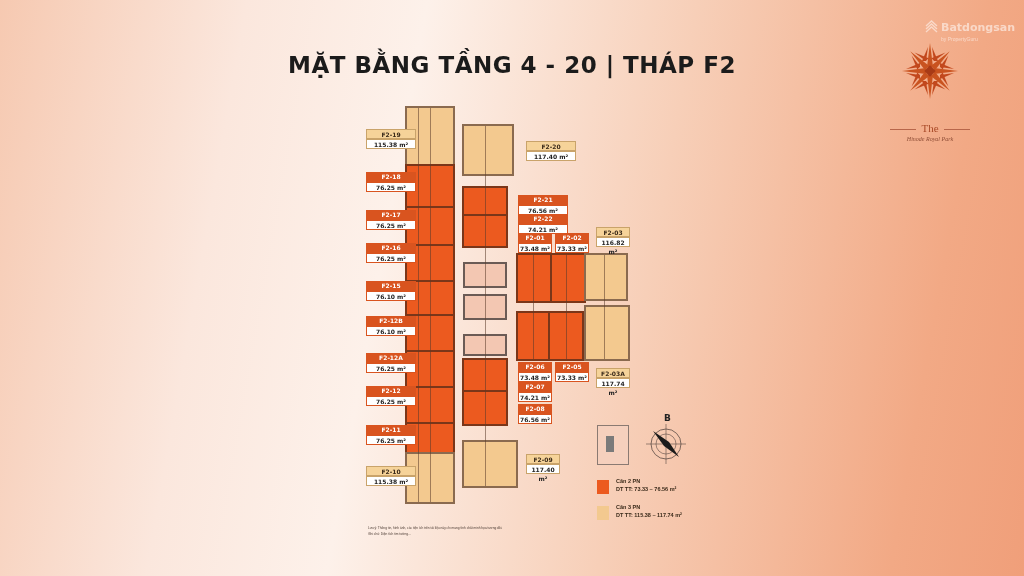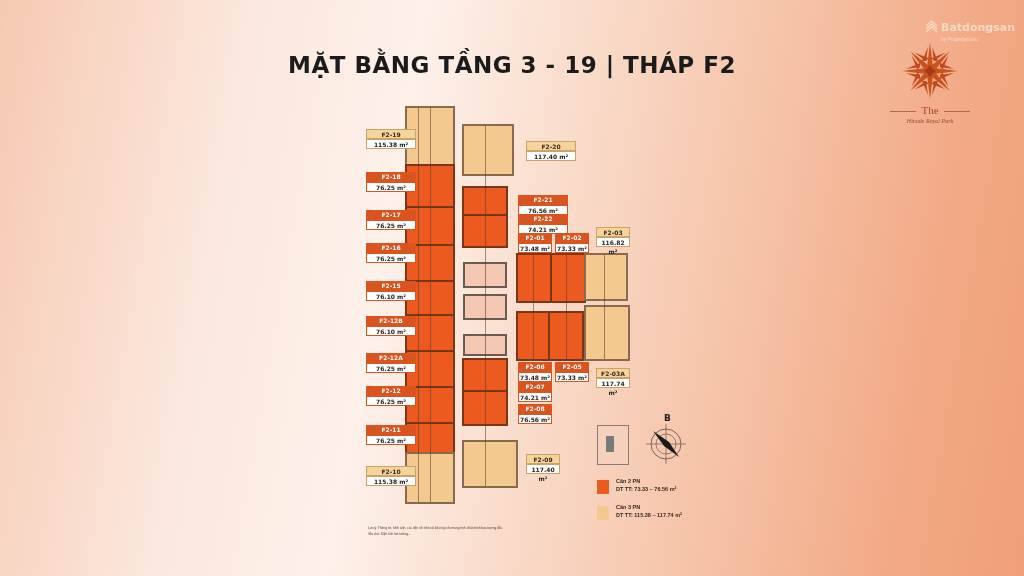--- a/index.html
+++ b/index.html
@@ -14,21 +14,21 @@
     color:#1b1b1b; letter-spacing:0.5px;
   }
   
   .wm { position:absolute; left:925px; top:20px; color:#fbe1d4; opacity:0.85; }
   .wm .brand { font-family:"DejaVu Sans", sans-serif; font-weight:bold; font-size:11px; position:absolute; left:16px; top:1px; white-space:nowrap; }
   .wm .sub { font-size:5px; position:absolute; left:16px; top:16px; white-space:nowrap; }
   .wm .wm-icon { position:absolute; left:0; top:0; width:13px; height:14px; }
   
   .logo { position:absolute; left:880px; top:40px; width:100px; text-align:center; color:#b4421c; }
   .logo svg { display:block; margin:0 auto; }
-  .logo .the { font-family:"Liberation Serif", serif; font-size:11px; color:#a94a28; margin-top:2px; position:relative; }
+  .logo .the { font-family:"Liberation Serif", serif; font-size:11px; color:#a94a28; margin-top:20px; position:relative; }
   .logo .the:before, .logo .the:after { content:""; position:absolute; top:7px; width:26px; height:1px; background:#b8664a; }
   .logo .the:before { left:10px; } .logo .the:after { right:10px; }
   .logo .name { font-family:"Liberation Serif", serif; font-size:17px; color:#a23c17; line-height:16px; letter-spacing:0.3px; }
   .logo .tag { font-family:"Liberation Serif", serif; font-style:italic; font-size:6px; color:#8e4d36; margin-top:2px; }
 
   
   .plan { position:absolute; left:0; top:0; }
   .blk { position:absolute; box-sizing:border-box; border:2px solid #6e4a33; }
   .o { background:#ec5a1f; border-color:#7a3619; }
   .y { background:#f3c98f; border-color:#8a6a4f; }
@@ -49,21 +49,21 @@
   .legend .t2 { position:absolute; left:19px; top:8px; font-size:5.5px; font-weight:bold; color:#3a2a1a; white-space:nowrap; }
 
   .compass { position:absolute; left:643px; top:412px; width:46px; height:56px; }
   .keyplan { position:absolute; left:597px; top:425px; width:30px; height:38px; border:1px solid #8a7a72; background:#f5d0bd; }
   .notes { position:absolute; left:368px; top:526px; width:320px; font-size:3.2px; line-height:4px; color:#4a3a32; }
   .notes p { margin:0 0 2px 0; }
 </style>
 </head>
 <body>
 
-<div class="title">MẶT BẰNG TẦNG 3 - 19 | THÁP F2</div>
+<div class="title">MẶT BẰNG TẦNG 4 - 20 | THÁP F2</div>
 
 <div class="wm">
   <svg class="wm-icon" viewBox="0 0 13 14">
       <path d="M1 6 L6.5 1 L12 6 M1 9 L6.5 4 L12 9 M1 12 L6.5 7 L12 12" stroke="#fbe1d4" stroke-width="1.3" fill="none"></path>
     </svg>
   <span class="brand">Batdongsan</span>
   <span class="sub">by PropertyGuru</span>
 </div>
 
 <div class="logo">

